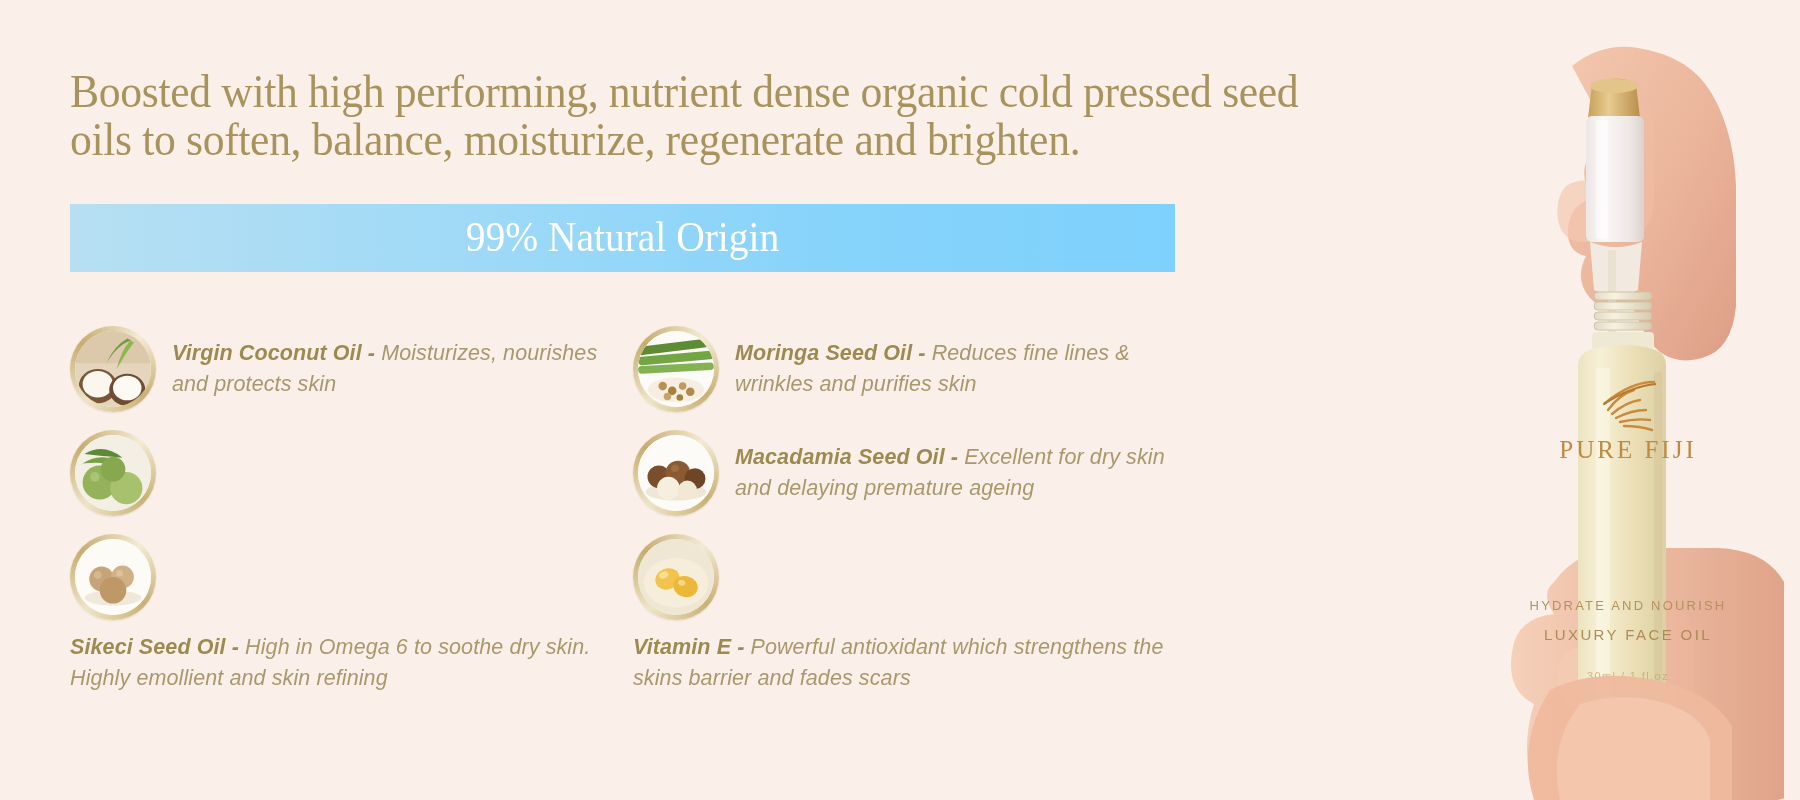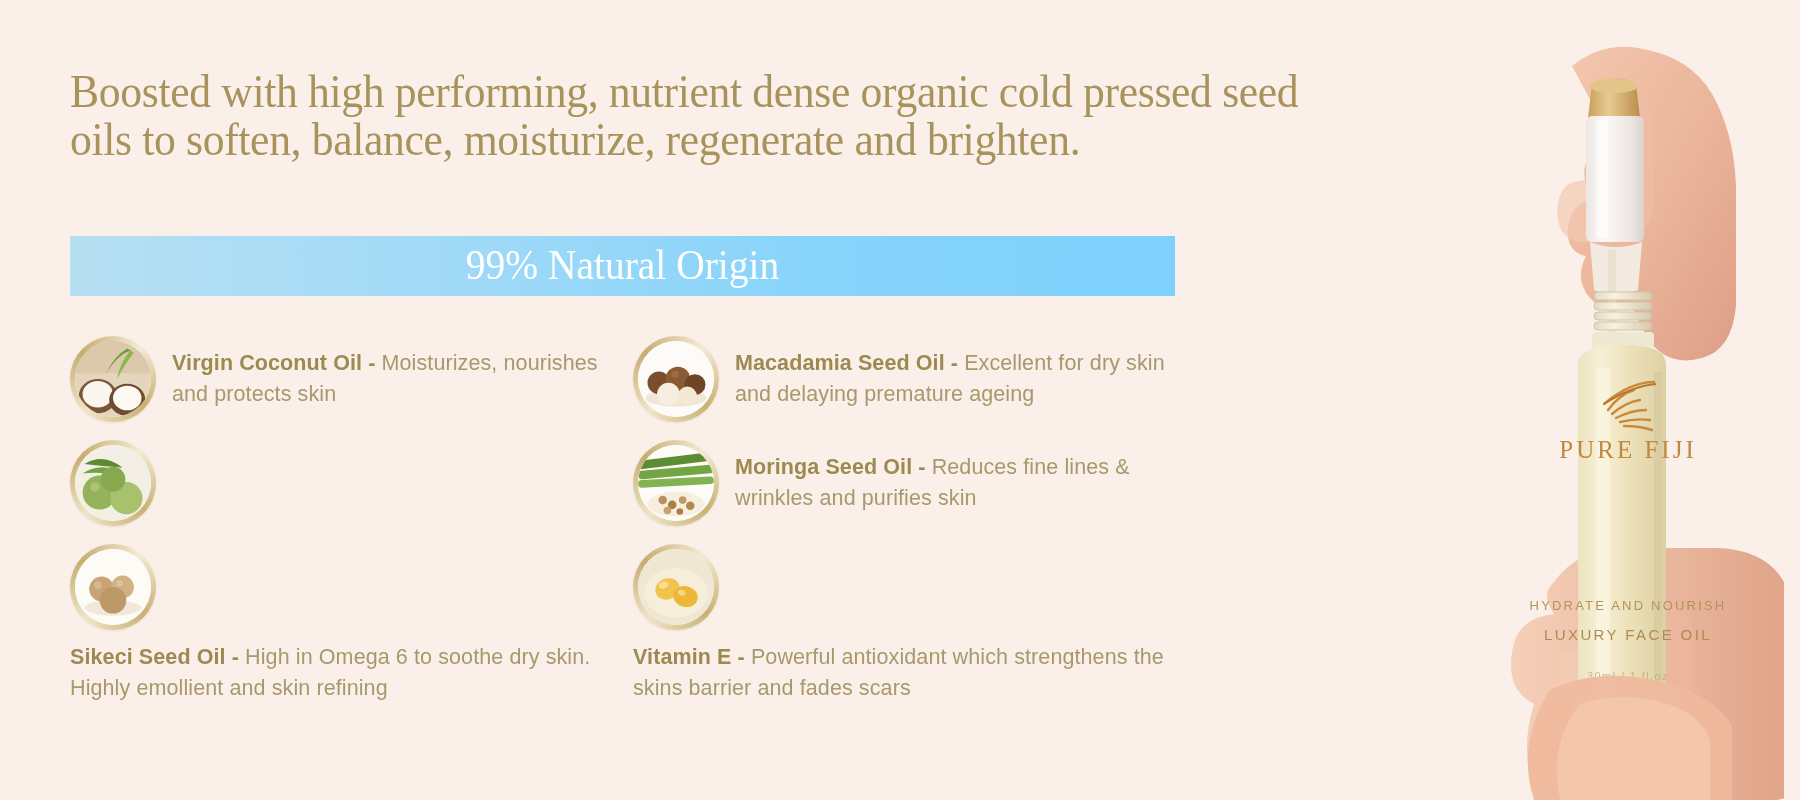--- a/index.html
+++ b/index.html
@@ -41,24 +41,23 @@
     z-index: 5;
   }
   .headline .hl-line { display: block; white-space: nowrap; }
 
   
   .banner {
     position: absolute;
     left: 70px;
     top: 204px;
     width: 1105px;
-    height: 60px;
+    height: 68px;
     background: linear-gradient(90deg, #b7dff2 0%, #9ed9f7 38%, #86d3fb 70%, #7ed1fc 100%);
     z-index: 6;
-    margin-top: 32px;
   }
   .banner-text {
     position: absolute;
     left: 0;
     right: 0;
     top: 50%;
     transform: translateY(-52%) scaleX(0.94);
     text-align: center;
     font-family: "Liberation Serif", "DejaVu Serif", serif;
     font-size: 42px;
@@ -71,21 +70,22 @@
   
   .ingredients {
     position: absolute;
     left: 70px;
     top: 320px;
     width: 1110px;
     z-index: 5;
   }
   .col {
     position: absolute;
-    top: 16px;
+    top: 6px;
+    font-style: italic;
   }
   .col-left  { left: 0px;   width: 530px; }
   .col-right { left: 563px; width: 540px; }
 
   .ingredient {
     display: flex;
     align-items: flex-start;
     margin-bottom: 18px;
   }
   .ing-h-0 { min-height: 86px; }
@@ -208,41 +208,20 @@
           </div>
         </div>
         <div class="ing-text">
           <span class="ing-name">Sikeci Seed Oil</span><span class="ing-dash"> - </span><span class="ing-desc">High in Omega 6 to soothe dry skin. Highly emollient and skin refining</span>
         </div>
       </div>
 
     </div>
 
     <div class="col col-right">
-
-      <div class="ingredient ing-h-0">
-        <div class="thumb">
-          <div class="thumb-inner">
-            <svg viewBox="0 0 80 80">
-              <rect width="80" height="80" fill="#fdfbf7"></rect>
-              <ellipse cx="40" cy="60" rx="32" ry="9" fill="#efe6d6"></ellipse>
-              <circle cx="22" cy="44" r="12" fill="#7a4e2c"></circle>
-              <circle cx="42" cy="40" r="13" fill="#8a5a33"></circle>
-              <circle cx="60" cy="46" r="11" fill="#6e4526"></circle>
-              <circle cx="32" cy="56" r="12" fill="#f6efdf"></circle>
-              <circle cx="52" cy="58" r="10" fill="#f2e9d5"></circle>
-              <circle cx="19" cy="40" r="3.5" fill="#a9apacity" opacity="0"></circle>
-              <circle cx="39" cy="35" r="4" fill="#a97a4c" opacity="0.6"></circle>
-            </svg>
-          </div>
-        </div>
-        <div class="ing-text">
-          <span class="ing-name">Macadamia Seed Oil</span><span class="ing-dash"> - </span><span class="ing-desc">Excellent for dry skin and delaying premature ageing</span>
-        </div>
-      </div>
 
       <div class="ingredient ing-h-1">
         <div class="thumb">
           <div class="thumb-inner">
             <svg viewBox="0 0 80 80">
               <rect width="80" height="80" fill="#fdfbf7"></rect>
               <rect x="0" y="12" width="80" height="9" rx="4" fill="#5e8c34" transform="rotate(-7 40 16)"></rect>
               <rect x="0" y="24" width="80" height="9" rx="4" fill="#74a544" transform="rotate(-5 40 28)"></rect>
               <rect x="0" y="35" width="80" height="8" rx="4" fill="#83b252" transform="rotate(-3 40 39)"></rect>
               <ellipse cx="40" cy="62" rx="30" ry="13" fill="#f6efe1"></ellipse>
@@ -253,20 +232,41 @@
               <circle cx="31" cy="69" r="4" fill="#c6a36c"></circle>
               <circle cx="44" cy="70" r="3.5" fill="#a87f42"></circle>
             </svg>
           </div>
         </div>
         <div class="ing-text">
           <span class="ing-name">Moringa Seed Oil</span><span class="ing-dash"> - </span><span class="ing-desc">Reduces fine lines &amp; wrinkles and purifies skin</span>
         </div>
       </div>
 
+      <div class="ingredient ing-h-0">
+        <div class="thumb">
+          <div class="thumb-inner">
+            <svg viewBox="0 0 80 80">
+              <rect width="80" height="80" fill="#fdfbf7"></rect>
+              <ellipse cx="40" cy="60" rx="32" ry="9" fill="#efe6d6"></ellipse>
+              <circle cx="22" cy="44" r="12" fill="#7a4e2c"></circle>
+              <circle cx="42" cy="40" r="13" fill="#8a5a33"></circle>
+              <circle cx="60" cy="46" r="11" fill="#6e4526"></circle>
+              <circle cx="32" cy="56" r="12" fill="#f6efdf"></circle>
+              <circle cx="52" cy="58" r="10" fill="#f2e9d5"></circle>
+              <circle cx="19" cy="40" r="3.5" fill="#a9apacity" opacity="0"></circle>
+              <circle cx="39" cy="35" r="4" fill="#a97a4c" opacity="0.6"></circle>
+            </svg>
+          </div>
+        </div>
+        <div class="ing-text">
+          <span class="ing-name">Macadamia Seed Oil</span><span class="ing-dash"> - </span><span class="ing-desc">Excellent for dry skin and delaying premature ageing</span>
+        </div>
+      </div>
+
       <div class="ingredient ing-h-2">
         <div class="thumb">
           <div class="thumb-inner">
             <svg viewBox="0 0 80 80">
               <rect width="80" height="80" fill="#efe6d3"></rect>
               <ellipse cx="40" cy="46" rx="34" ry="26" fill="#f6eeda"></ellipse>
               <ellipse cx="31" cy="42" rx="13" ry="11" fill="#f2c34e" transform="rotate(-22 31 42)"></ellipse>
               <ellipse cx="50" cy="50" rx="13" ry="11" fill="#edb739" transform="rotate(15 50 50)"></ellipse>
               <ellipse cx="27" cy="38" rx="5" ry="3.5" fill="#fbe4a0" opacity="0.8" transform="rotate(-22 27 38)"></ellipse>
               <ellipse cx="46" cy="46" rx="4" ry="3" fill="#fbe4a0" opacity="0.7" transform="rotate(15 46 46)"></ellipse>

